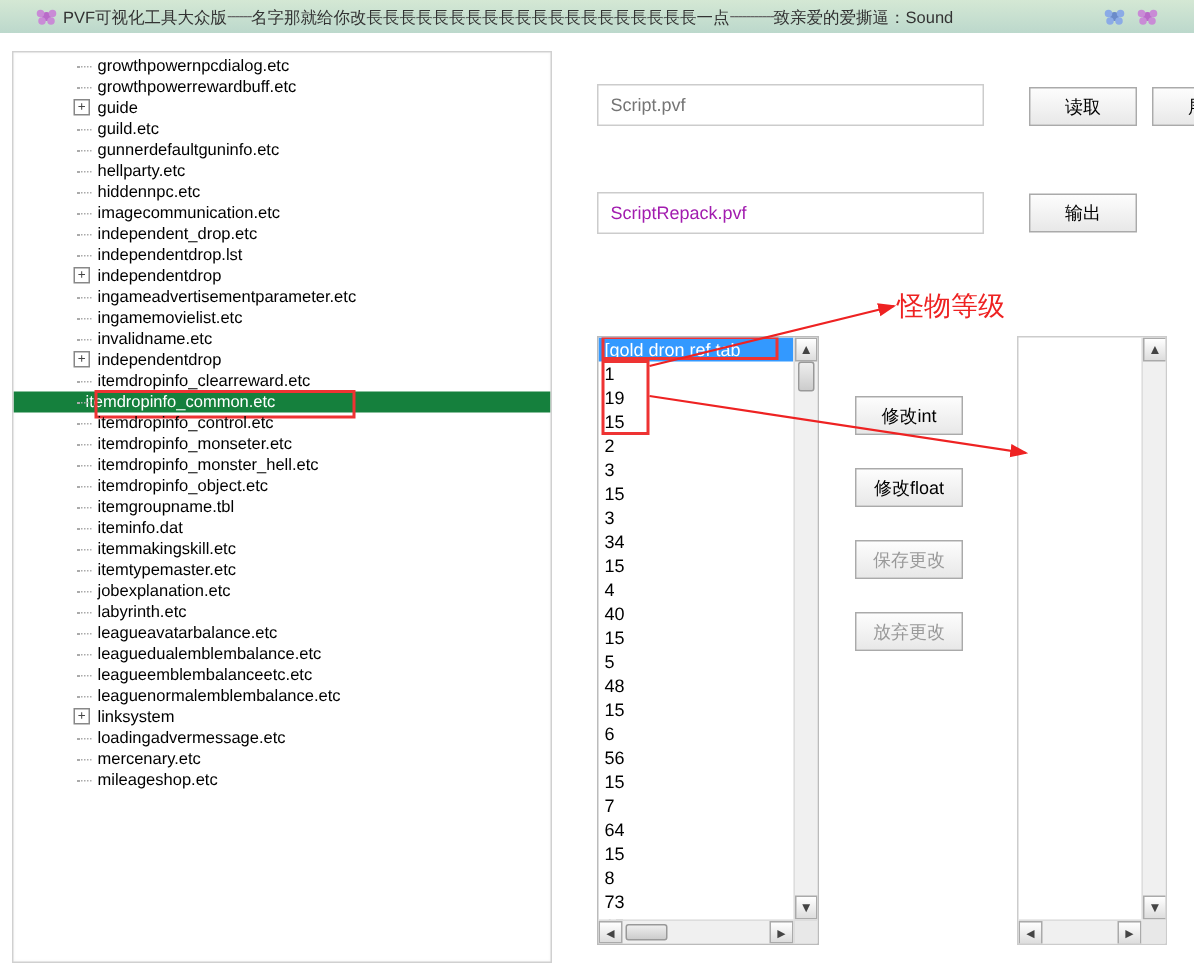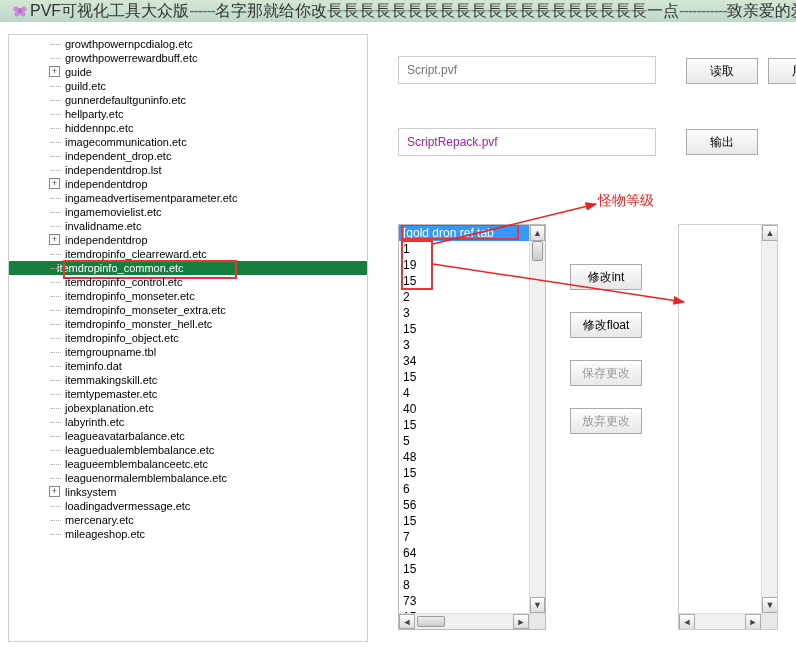--- a/index.html
+++ b/index.html
@@ -10,22 +10,22 @@
     width: 796px;
     height: 649px;
     overflow: hidden;
     position: relative;
   }
   .titlebar {
     height: 22px;
     background: linear-gradient(to bottom, #d4e8d4 0%, #c8e0d0 50%, #bcd8cc 100%);
     display: flex;
     align-items: center;
-    padding: 0 10px;
-    font-size: 16px;
+    padding: 0 20px;
+    font-size: 11px;
     color: #333;
     white-space: nowrap;
     overflow: hidden;
     position: relative;
   }
   .titlebar .flower {
     width: 18px; height: 18px;
     display:inline-flex; align-items:center; justify-content:center;
     margin: 0 2px;
   }
@@ -238,21 +238,21 @@
   .textarea-box .vs .arrow.bot { position:absolute; bottom:0; left:0; right:0; }
   .textarea-box .hs { position:absolute; left:0; right:16px; bottom:0; height:16px;
     background:#f0f0f0; border-top:1px solid #ddd; display:flex; }
   .textarea-box .hs .arrow:last-child { margin-left:auto; }
   .textarea-box .corner { position:absolute; right:0; bottom:0; width:16px; height:16px; background:#e8e8e8; }
 
   
   .annotation {
     position:absolute;
     color:#e22;
-    font-size:14px;
+    font-size:18px;
     font-weight:400;
     pointer-events:none;
   }
   svg.arrow-svg {
     position:absolute;
     pointer-events:none;
     overflow:visible;
   }
 </style>
 </head>
@@ -367,24 +367,20 @@
         <div class="tree-row">
           <span class="dots"></span>
           <span>itemdropinfo_control.etc</span>
         </div>
         <div class="tree-row">
           <span class="dots"></span>
           <span>itemdropinfo_monseter.etc</span>
         </div>
         <div class="tree-row">
           <span class="dots"></span>
-          <span>itemdropinfo_monseter_extra.etc</span>
-        </div>
-        <div class="tree-row">
-          <span class="dots"></span>
           <span>itemdropinfo_monster_hell.etc</span>
         </div>
         <div class="tree-row">
           <span class="dots"></span>
           <span>itemdropinfo_object.etc</span>
         </div>
         <div class="tree-row">
           <span class="dots"></span>
           <span>itemgroupname.tbl</span>
         </div>

